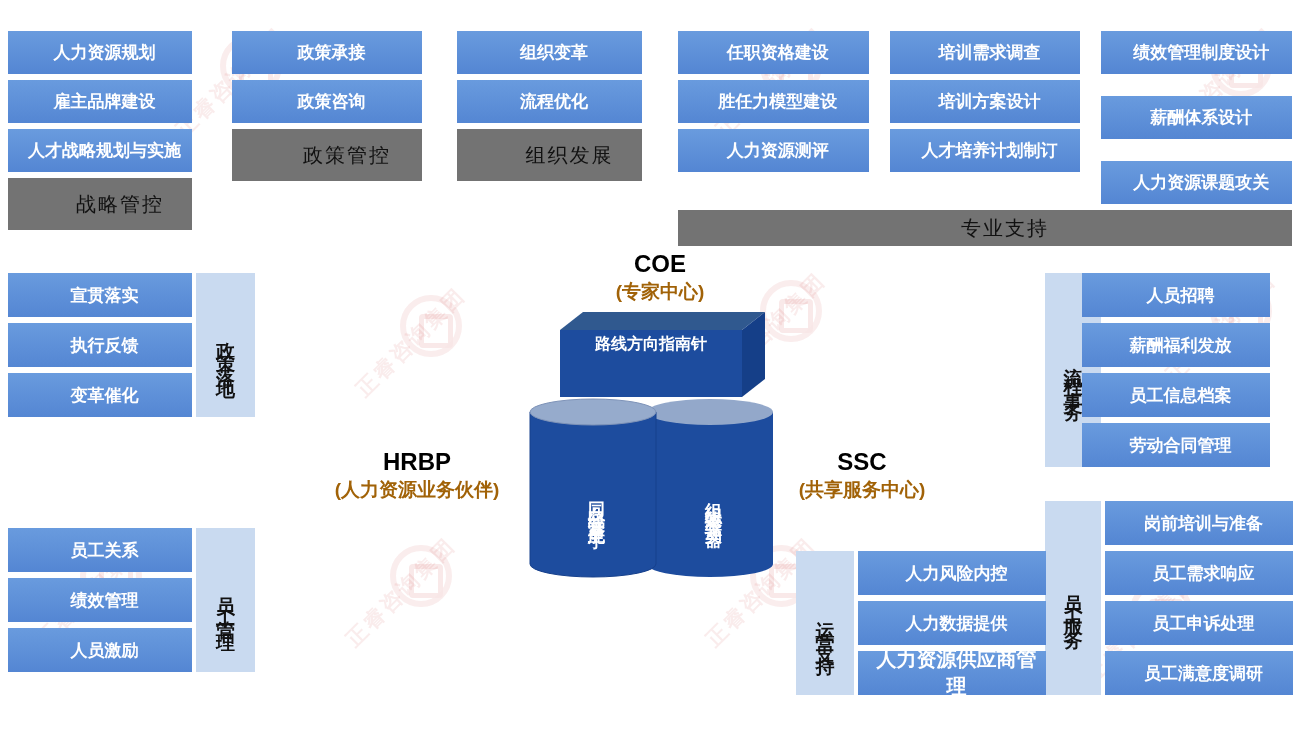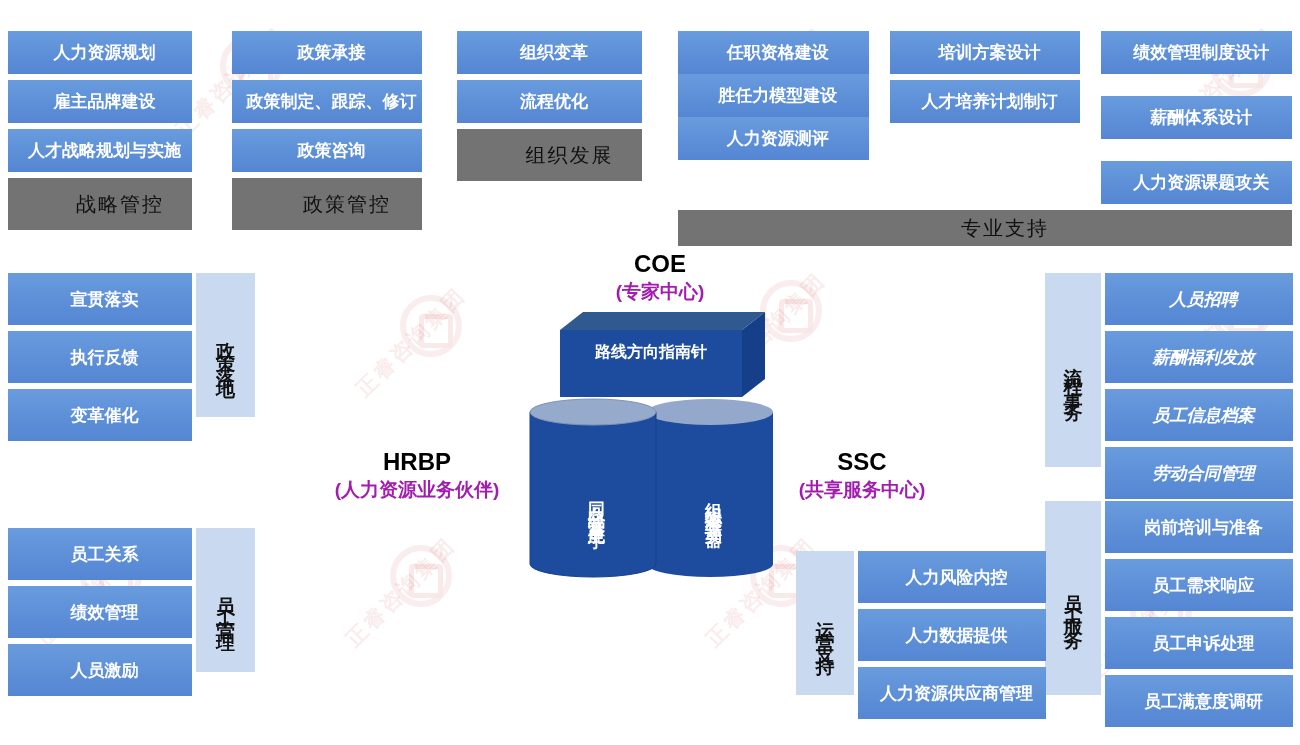--- a/index.html
+++ b/index.html
@@ -18,21 +18,21 @@
     font-size:17px;
     font-weight:600;
     display:flex;
     align-items:center;
     justify-content:center;
     text-align:center;
     flex:0 0 auto;
     padding-left:9px;
   }
   .h43 { height:43px; }
-  .h44 { height:52px; }
+  .h44 { height:44px; }
   .group-label {
     background:#737373;
     color:#111111;
     font-size:20px;
     font-weight:normal;
     display:flex;
     align-items:center;
     justify-content:center;
     letter-spacing:2px;
     padding-left:40px;
@@ -46,38 +46,37 @@
     display:flex;
     align-items:center;
     justify-content:center;
     writing-mode:vertical-rl;
     letter-spacing:12px;
     padding-top:12px;
   }
   .side-wrap { position:absolute; display:flex; gap:4px; }
   .side-items { display:flex; flex-direction:column; gap:6px; }
   .big-title { font-size:24px; font-weight:800; color:#000; line-height:1.2; }
-  .sub-title { font-size:19px; font-weight:bold; color:#a21caf; line-height:1.35; }
+  .sub-title { font-size:19px; font-weight:bold; color:#a16207; line-height:1.35; }
   .center-label { text-align:center; position:absolute; }
   .cyl-text {
     position:absolute;
     writing-mode:vertical-rl;
     color:#ffffff;
     font-size:17px;
     font-weight:600;
     letter-spacing:5px;
     text-align:center;
   }
   .box-label {
     position:absolute;
     color:#ffffff;
     font-size:16px;
     font-weight:600;
     text-align:center;
-    margin-top:8px;
   }
   
   .stamp { position:absolute; width:150px; height:150px; pointer-events:none; }
   .stamp .ring {
     position:absolute; left:40px; top:0;
     width:62px; height:62px;
     border:6px solid rgba(200,60,60,0.75);
     border-radius:50%;
     opacity:0.12;
   }
@@ -145,39 +144,39 @@
 
 <div class="col" style="left:8px; top:31px; width:184px;">
   <div class="item h43">人力资源规划</div>
   <div class="item h43">雇主品牌建设</div>
   <div class="item h43">人才战略规划与实施</div>
   <div class="group-label" style="height:52px;">战略管控</div>
 </div>
 
 <div class="col" style="left:232px; top:31px; width:190px;">
   <div class="item h43">政策承接</div>
-  <div class="item h43">政策制定、跟踪、修订</div>
   <div class="item h43">政策咨询</div>
   <div class="group-label" style="height:52px;">政策管控</div>
 </div>
 
 <div class="col" style="left:457px; top:31px; width:185px;">
   <div class="item h43">组织变革</div>
   <div class="item h43">流程优化</div>
   <div class="group-label" style="height:52px;">组织发展</div>
 </div>
 
 <div class="abs" style="left:678px; top:31px; width:614px;">
   <div style="display:flex; gap:21px;">
-    <div style="flex:1; display:flex; flex-direction:column; ">
+    <div style="flex:1; display:flex; flex-direction:column; gap:6px;">
       <div class="item h43">任职资格建设</div>
       <div class="item h43">胜任力模型建设</div>
       <div class="item h43">人力资源测评</div>
     </div>
     <div style="flex:1; display:flex; flex-direction:column; gap:6px;">
+      <div class="item h43">培训需求调查</div>
       <div class="item h43">培训方案设计</div>
       <div class="item h43">人才培养计划制订</div>
     </div>
     <div style="flex:1; display:flex; flex-direction:column; gap:22px;">
       <div class="item h43">绩效管理制度设计</div>
       <div class="item h43">薪酬体系设计</div>
       <div class="item h43">人力资源课题攻关</div>
     </div>
   </div>
   <div class="group-label" style="height:36px; margin-top:6px;">专业支持</div>
@@ -195,21 +194,21 @@
 <div class="side-wrap" style="left:8px; top:528px;">
   <div class="side-items" style="width:184px;">
     <div class="item h44">员工关系</div>
     <div class="item h44">绩效管理</div>
     <div class="item h44">人员激励</div>
   </div>
 </div>
 <div class="vlabel" style="left:196px; top:528px; width:59px; height:144px;">员工管理</div>
 
 <div class="vlabel" style="left:1045px; top:273px; width:56px; height:194px;">流程事务</div>
-<div class="side-wrap" style="left:1105px; top:273px;font-style:italic;">
+<div class="side-wrap" style="left:1082px; top:273px;">
   <div class="side-items" style="width:188px;">
     <div class="item h44">人员招聘</div>
     <div class="item h44">薪酬福利发放</div>
     <div class="item h44">员工信息档案</div>
     <div class="item h44">劳动合同管理</div>
   </div>
 </div>
 
 <div class="vlabel" style="left:1045px; top:501px; width:56px; height:194px;">员工服务</div>
 <div class="side-wrap" style="left:1105px; top:501px;">
@@ -219,21 +218,21 @@
     <div class="item h44">员工申诉处理</div>
     <div class="item h44">员工满意度调研</div>
   </div>
 </div>
 
 <div class="vlabel" style="left:796px; top:551px; width:58px; height:144px;">运营支持</div>
 <div class="side-wrap" style="left:858px; top:551px;">
   <div class="side-items" style="width:188px;">
     <div class="item h44">人力风险内控</div>
     <div class="item h44">人力数据提供</div>
-    <div class="item h44" style="font-size:17px;">人力资源供应商管理</div>
+    <div class="item h44" style="font-size:20px;">人力资源供应商管理</div>
   </div>
 </div>
 
 <svg class="abs" style="left:515px; top:298px;" width="280" height="295" viewBox="0 0 280 295">
 
   <path d="M 132 114 L 132 266 A 63 13 0 0 0 258 266 L 258 114 Z" fill="#1d4c9e"></path>
   <ellipse cx="195" cy="114" rx="63" ry="13" fill="#93a8ca"></ellipse>
 
   <path d="M 15 114 L 15 266 A 63 13 0 0 0 141 266 L 141 114 Z" fill="#1d4c9e" stroke="#16408c" stroke-width="1"></path>
   <ellipse cx="78" cy="114" rx="63" ry="13" fill="#96abcc" stroke="#7e93b8" stroke-width="1"></ellipse>

